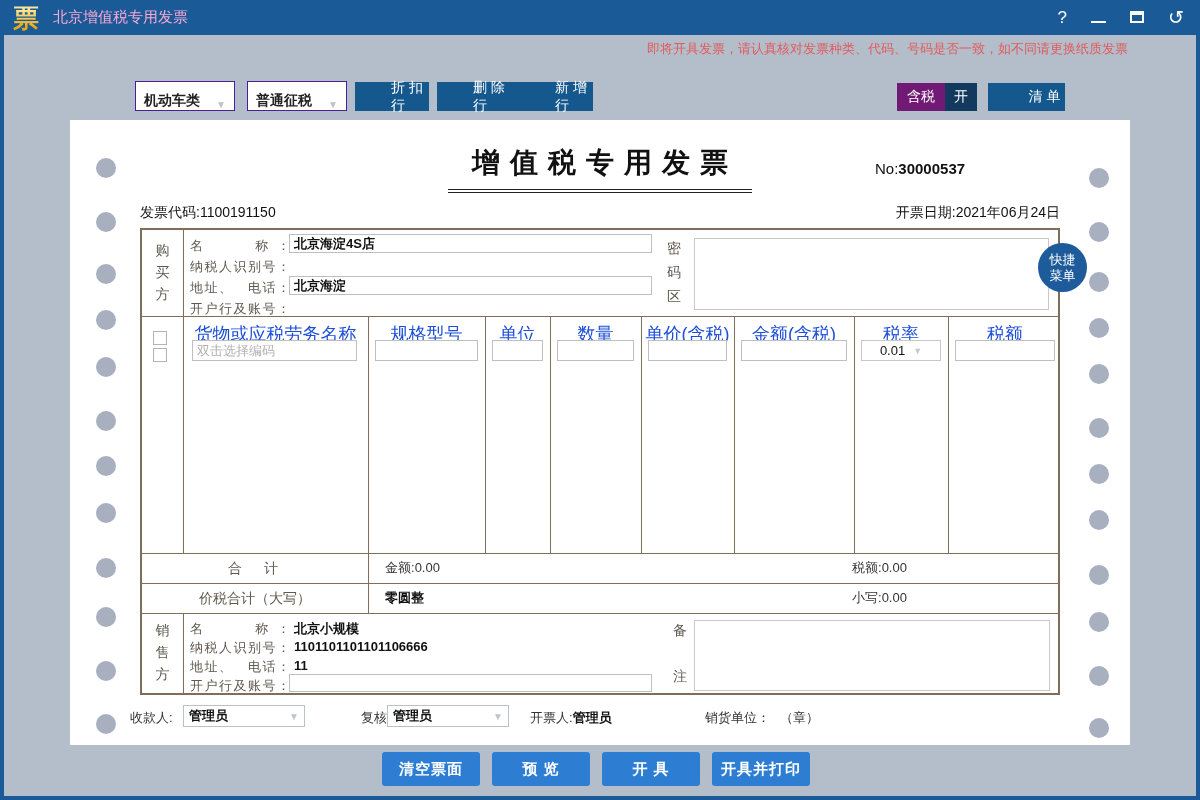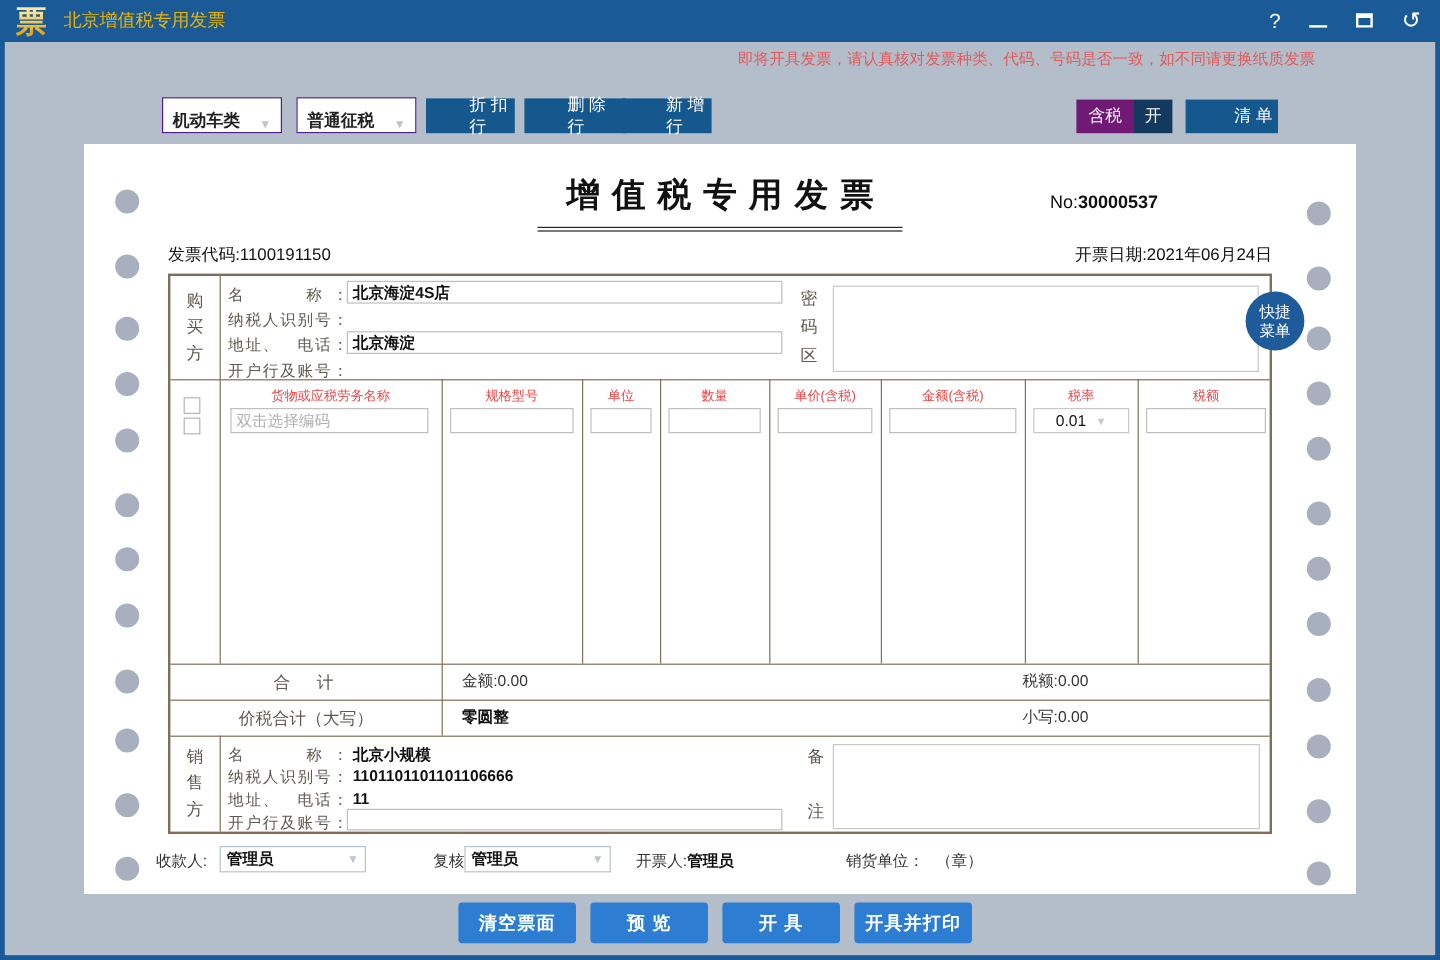--- a/index.html
+++ b/index.html
@@ -17,30 +17,30 @@
     position: absolute; left:0; top:0; width:1200px; height:35px;
     background: #1a5a96; display: flex; align-items: center;
   }
   .logo {
     margin-left: 13px; font-size: 26px; font-weight: bold; line-height: 30px;
     color: #f2bc2a;
     background: linear-gradient(#ffe79a 20%, #e8a816 80%);
     -webkit-background-clip: text; background-clip: text;
     -webkit-text-fill-color: transparent;
   }
-  .app-title { color:#eab308; font-size:15px; margin-left:14px; }
+  .app-title { color:#f9a8d4; font-size:15px; margin-left:14px; }
   .win-controls { margin-left:auto; margin-right:16px; display:flex; align-items:center; gap:24px; }
   .win-controls .wc { color:#fff; font-size:17px; line-height:17px; cursor:pointer; }
   .wc-min { width:15px; height:2px; background:#fff; }
   .wc-max { width:14px; height:12px; border:2px solid #fff; border-top-width:4px; }
 
   
   .noticebar {
     position:absolute; left:0; top:35px; width:1200px; height:27px;
-    color:#e05c5c; font-size:13px; line-height:27px; text-align:right; padding-right:104px;
+    color:#e05c5c; font-size:13px; line-height:27px; text-align:right; padding-right:72px;
   }
 
   
   .frame-l { position:absolute; left:0; top:35px; width:4px; height:765px; background:#1a5a96; }
   .frame-r { position:absolute; right:0; top:35px; width:4px; height:765px; background:#1a5a96; }
   .frame-b { position:absolute; left:0; top:796px; width:1200px; height:4px; background:#1a5a96; }
 
   
   .select {
     position:absolute; background:#fff; border:1px solid #4c1d95;
@@ -72,21 +72,21 @@
   .inv-table { position:absolute; left:70px; top:108px; width:920px; height:467px; border:2px solid #7f6f5a; }
   .hline { position:absolute; left:0; width:916px; height:1px; background:#7f6f5a; }
   .vline { position:absolute; width:1px; background:#7f6f5a; }
   .side-label { position:absolute; left:0; width:41px; display:flex; flex-direction:column; align-items:center; justify-content:center; gap:4px; color:#5f594f; font-size:14px; }
   .flabel { position:absolute; width:100px; color:#5f594f; font-size:13px; text-align:justify; text-align-last:justify; }
   .tb { position:absolute; background:#fff; border:1px solid #bfbfbf; font-size:13px; font-weight:bold; color:#111; padding:0 4px; display:flex; align-items:center; overflow:hidden; white-space:nowrap; }
   .tb .ph { color:#b0b0b0; font-weight:normal; }
   .caret { display:inline-block; width:1px; height:14px; background:#000; margin-left:1px; }
   .vchars { position:absolute; display:flex; flex-direction:column; justify-content:space-between; align-items:center; color:#5f594f; font-size:14px; }
   .panel-box { position:absolute; background:#fff; border:1px solid #c9c9c9; cursor:text; }
-  .col-h { position:absolute; top:92px; font-size:11px; color:#ef4444; text-align:center; }
+  .col-h { position:absolute; top:92px; font-size:18px; color:#1d4ed8; text-align:center; }
   .checkbox { position:absolute; width:14px; height:14px; background:#fff; border:1px solid #b5b5b5; cursor:pointer; }
   .rate-select { position:absolute; background:#fff; border:1px solid #c8c8c8; display:flex; align-items:center; justify-content:center; gap:8px; font-size:13px; color:#111; cursor:pointer; }
   .rate-select .arr { color:#c4c8ce; font-size:9px; }
   .tot-label { position:absolute; color:#5f594f; font-size:14px; text-align:center; }
   .tot-text { position:absolute; font-size:13px; color:#333; }
   .static-val { position:absolute; font-size:13px; font-weight:bold; color:#111; white-space:nowrap; }
 
   .foot-label { position:absolute; font-size:13px; color:#333; }
   .foot-select {
     position:absolute; width:122px; height:22px; background:#fff; border:1px solid #b8c2cc;

